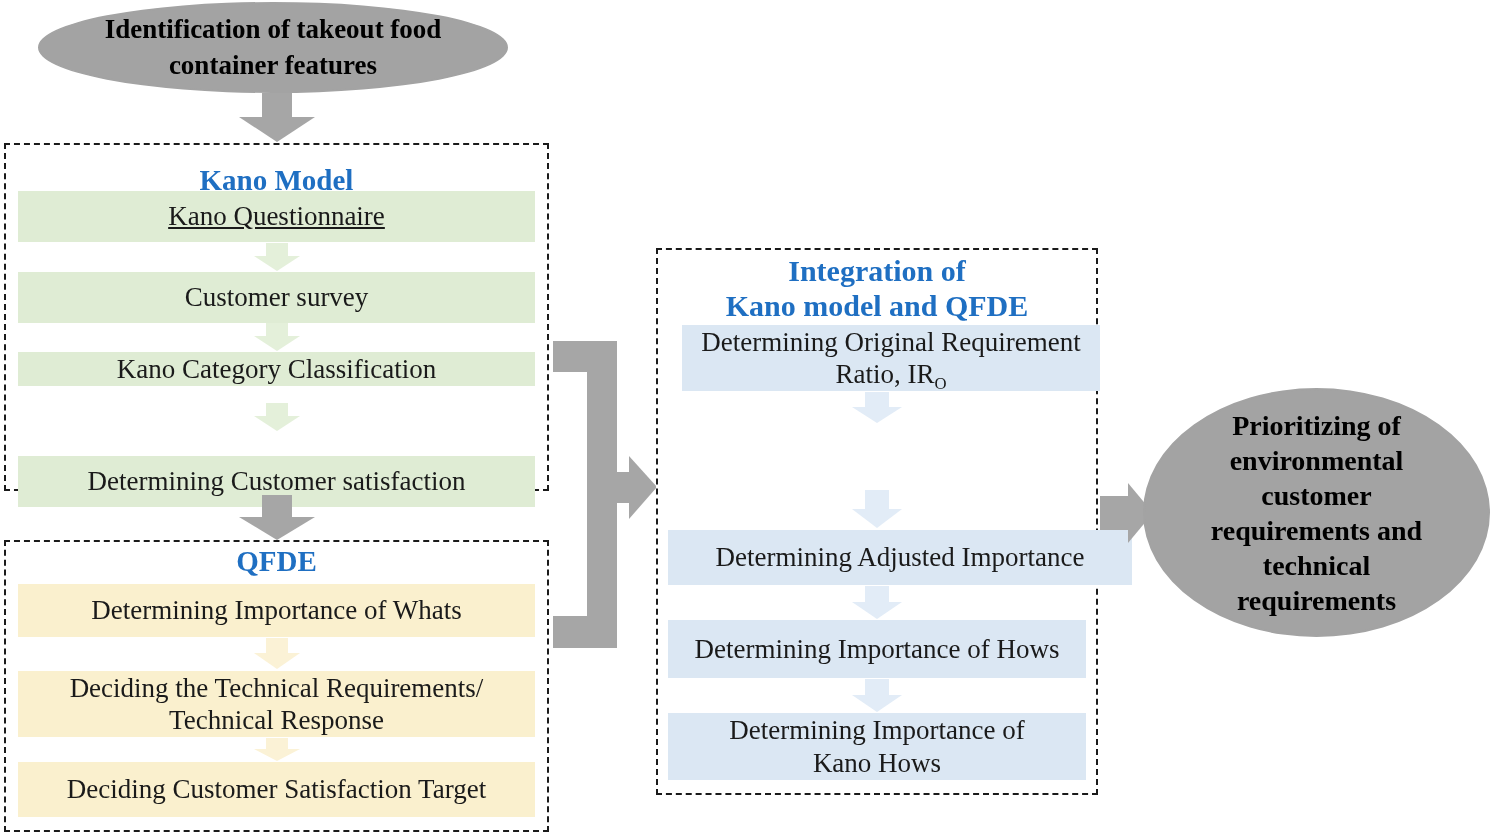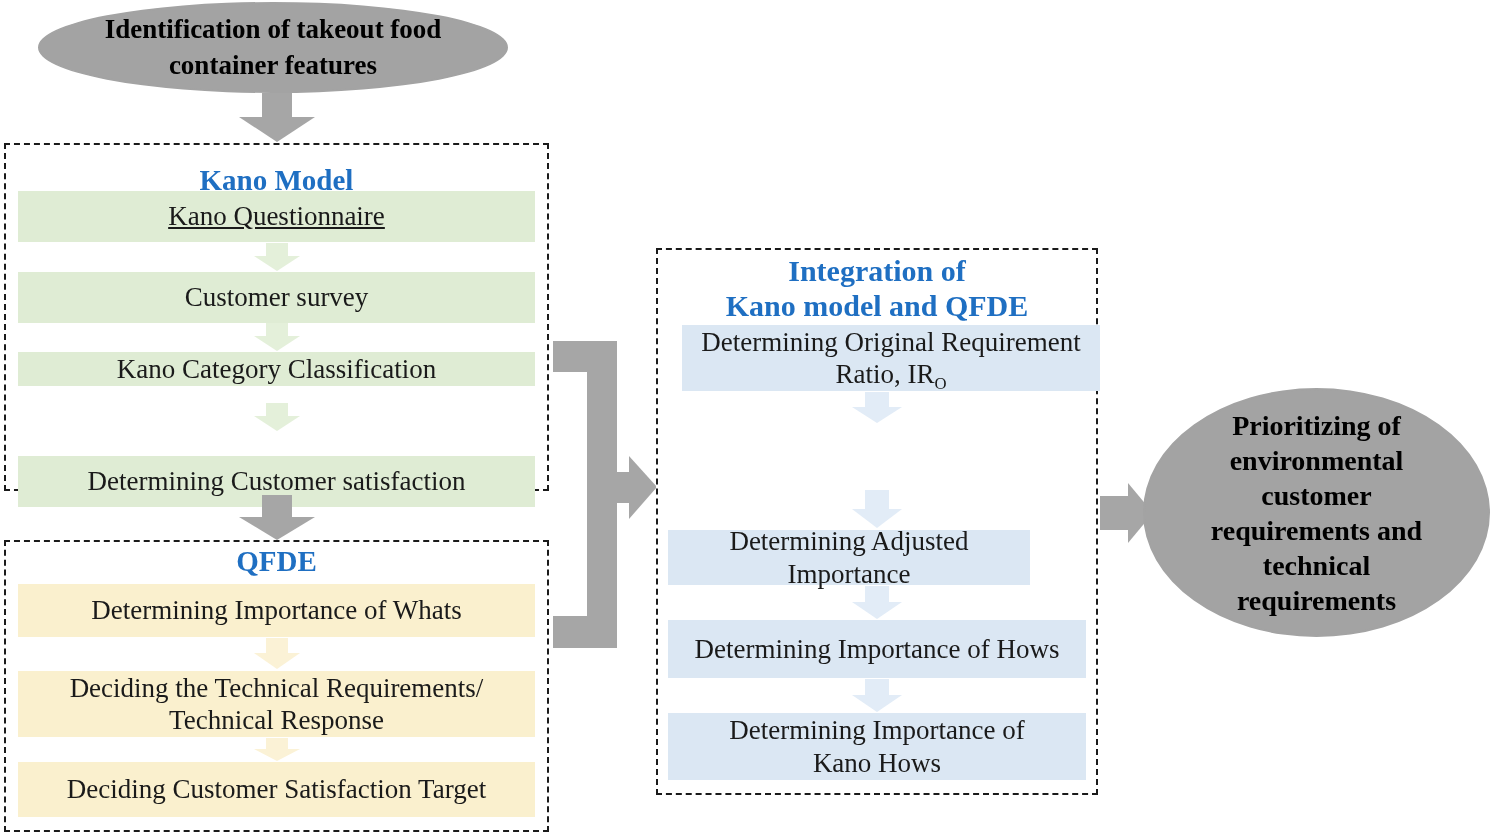--- a/index.html
+++ b/index.html
@@ -154,21 +154,21 @@
         </svg>
     </div>
 
     <div class="mini-arrow c-blue" style="top:240px;">
       <svg width="60" height="38" viewBox="0 0 60 38" fill="currentColor">
           <rect x="18" y="0" width="24" height="20"></rect>
           <polygon points="5,19 55,19 30,38"></polygon>
         </svg>
     </div>
 
-    <div class="step blue" style="left:10px;top:280px;width:362px;height:55px;">
+    <div class="step blue" style="left:10px;top:280px;width:464px;height:55px;">
       <span>Determining Adjusted Importance</span>
     </div>
     <div class="mini-arrow c-blue" style="top:336px;">
       <svg width="60" height="33" viewBox="0 0 60 33" fill="currentColor">
           <rect x="18" y="0" width="24" height="17"></rect>
           <polygon points="5,16 55,16 30,33"></polygon>
         </svg>
     </div>
 
     <div class="step blue" style="left:10px;top:370px;width:418px;height:58px;">

